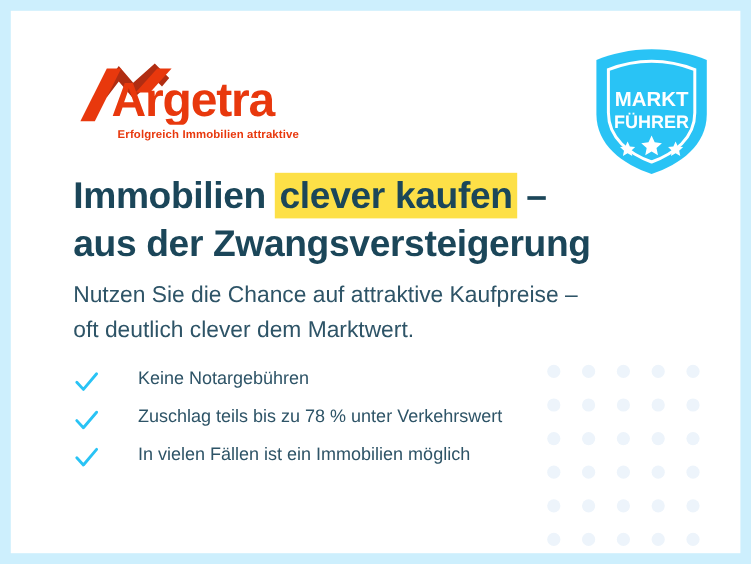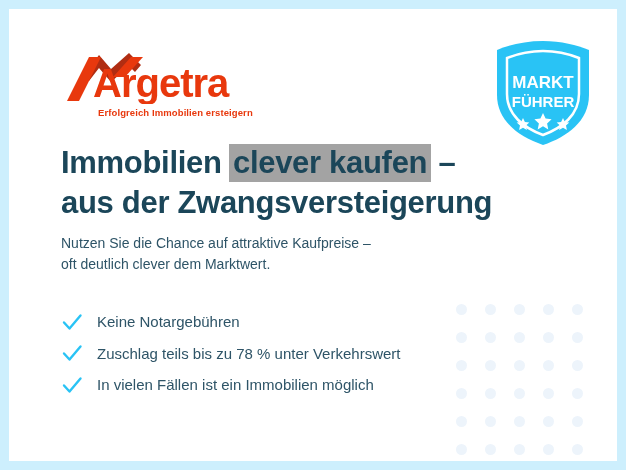--- a/index.html
+++ b/index.html
@@ -89,48 +89,48 @@
     left: 52px;
     top: 134px;
     width: 470px;
     font-size: 31px;
     font-weight: bold;
     line-height: 1.28;
     color: #1B4659;
     letter-spacing: -0.3px;
   }
   .hl-mark {
-    background: #a3a3a3;
+    background: #fde047;
     padding: 1px 4px 2px 4px;
     margin: 0 -1px;
   }
 
   
   .subhead {
     position: absolute;
     left: 52px;
     top: 224px;
     width: 490px;
-    font-size: 14px;
+    font-size: 19px;
     line-height: 1.52;
     color: #2E5467;
   }
 
   
   .bullets {
     position: absolute;
     left: 52px;
     top: 298px;
     width: 450px;
   }
   .bullet {
     display: flex;
-    align-items: center;
     height: 29px;
     margin-bottom: 2.5px;
+    gap: 18px;
   }
   .check-icon {
     width: 22px;
     height: 22px;
     flex: 0 0 22px;
     margin-right: 14px;
   }
   .check-icon svg { display: block; }
   .bullet-label {
     font-size: 15px;
@@ -183,21 +183,21 @@
 
           <path d="M36 30 L54 6 L66 20 L84 4 L96 16 L90 23 L84 17 L66 33 L54 19 L44 32 Z" fill="#B02D12"></path>
 
           <path d="M22 52 L44 8 L56 8 L34 52 Z" fill="#E8380D"></path>
 
           <path d="M68 28 L86 8 L98 8 L80 28 Z" fill="#E8380D"></path>
 
           <text x="48" y="48" font-family="'Liberation Sans', sans-serif" font-size="40" font-weight="bold" fill="#E8380D" letter-spacing="-1">Argetra</text>
         </svg>
       </div>
-      <div class="logo-tagline">Erfolgreich Immobilien ersteigern</div>
+      <div class="logo-tagline">Erfolgreich Immobilien attraktive</div>
     </div>
 
     <div class="badge">
       <svg width="100" height="108" viewBox="0 0 100 108">
         <path d="M50 2 C68 2 84 6 96 11 L96 56 C96 82 74 98 50 106 C26 98 4 82 4 56 L4 11 C16 6 32 2 50 2 Z" fill="#29C3F5"></path>
         <path d="M50 12 C64 12 76 15 86 19 L86 55 C86 76 69 89 50 96 C31 89 14 76 14 55 L14 19 C24 15 36 12 50 12 Z" fill="none" stroke="#FFFFFF" stroke-width="2.5"></path>
         <text x="50" y="49" text-anchor="middle" font-family="'Liberation Sans', sans-serif" font-size="17" font-weight="bold" fill="#FFFFFF">MARKT</text>
         <text x="50" y="68" text-anchor="middle" font-family="'Liberation Sans', sans-serif" font-size="15" font-weight="bold" fill="#FFFFFF">FÜHRER</text>
         <g fill="#FFFFFF">
           <path d="M30 79 l1.9 4.1 4.4.5 -3.3 3 .9 4.4 -3.9-2.3 -3.9 2.3 .9-4.4 -3.3-3 4.4-.5 Z"></path>

